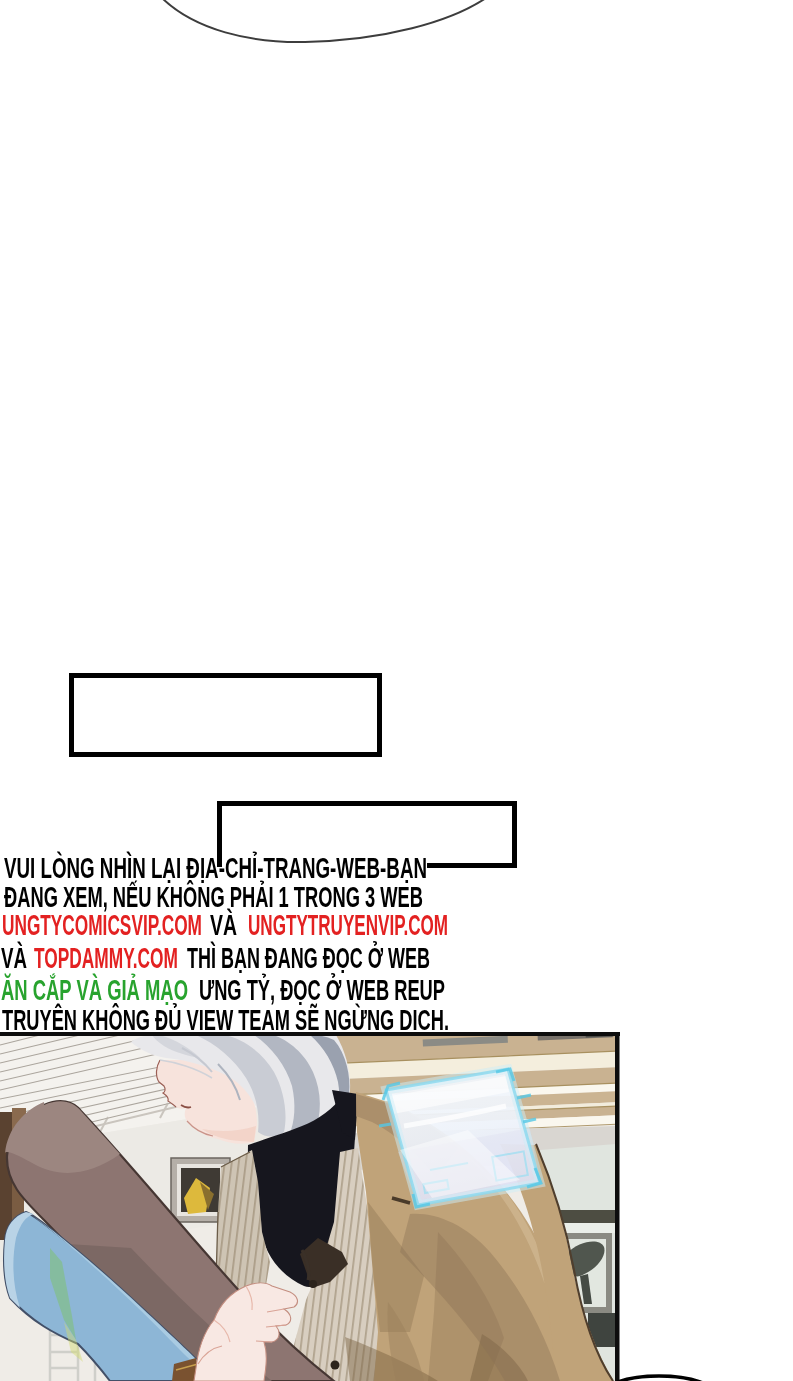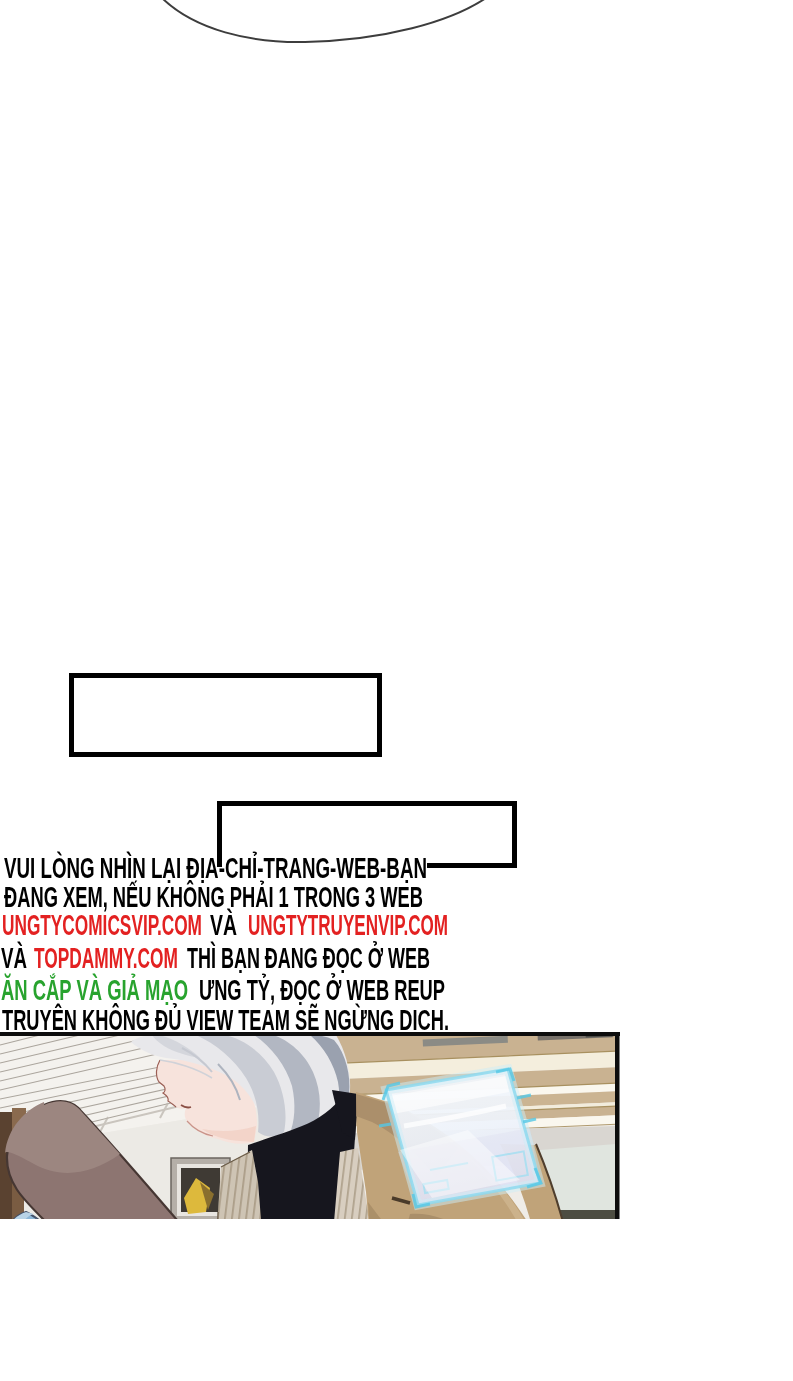--- a/index.html
+++ b/index.html
@@ -1,15 +1,15 @@
 <!DOCTYPE html>
 <html><head><meta charset="utf-8">
 <style>
 html,body{margin:0;padding:0;background:#fff}
-#page{position:relative;width:793px;height:1219px;overflow:hidden;background:#fff;font-family:"Liberation Sans",sans-serif}
+#page{position:relative;width:793px;height:1381px;overflow:hidden;background:#fff;font-family:"Liberation Sans",sans-serif}
 .abs{position:absolute}
 </style></head>
 <body>
 <div id="page">
 
 <svg class="abs" style="left:0;top:0" width="793" height="60" viewBox="0 0 793 60">
   <path d="M162,-2 C 195,30 250,43 305,42 C 385,40 450,22 486,-2" fill="none" stroke="#3d3d3d" stroke-width="2"></path>
 </svg>
 
 <div class="abs" style="left:69px;top:673px;width:313px;height:84px;border:5px solid #000;box-sizing:border-box"></div>

